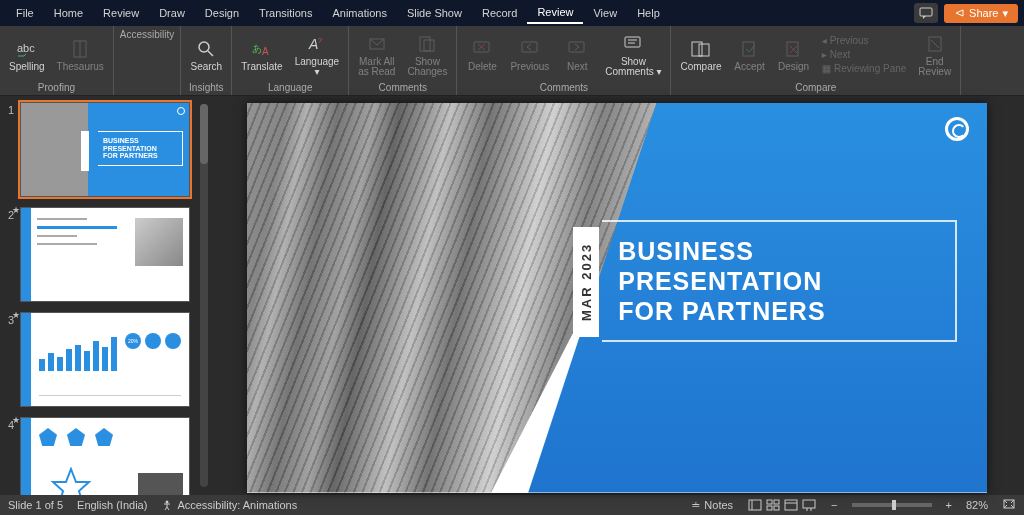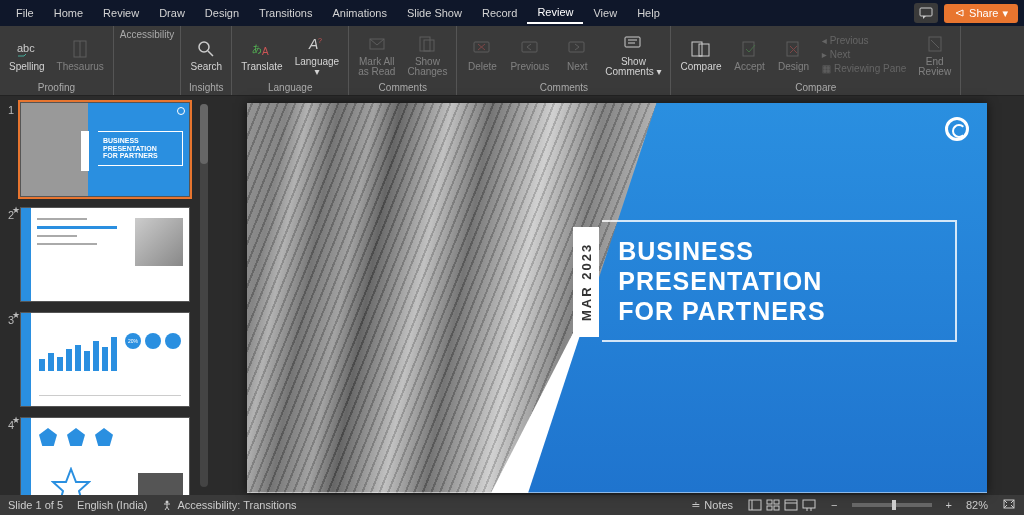--- a/index.html
+++ b/index.html
@@ -410,21 +410,21 @@
 </div>
 
 <div class="statusbar">
   <span>Slide 1 of 5</span>
   <span>English (India)</span>
   <span class="ctl">
     <svg width="12" height="12">
         <circle cx="6" cy="3" r="1.5" fill="#ccc"></circle>
         <path d="M3 5 L9 5 M6 5 L6 8 M4 11 L6 8 L8 11" stroke="#ccc" fill="none"></path>
       </svg>
-    <span>Accessibility: Transitions</span>
+    <span>Accessibility: Animations</span>
   </span>
   <div class="spacer"></div>
   <span class="ctl">≐ <span>Notes</span></span>
   <div class="view-btns">
     <span>
         <svg width="14" height="12">
           <rect x="1" y="1" width="12" height="10" fill="none" stroke="#ccc"></rect>
           <line x1="4" y1="1" x2="4" y2="11" stroke="#ccc"></line>
         </svg>
       </span>

